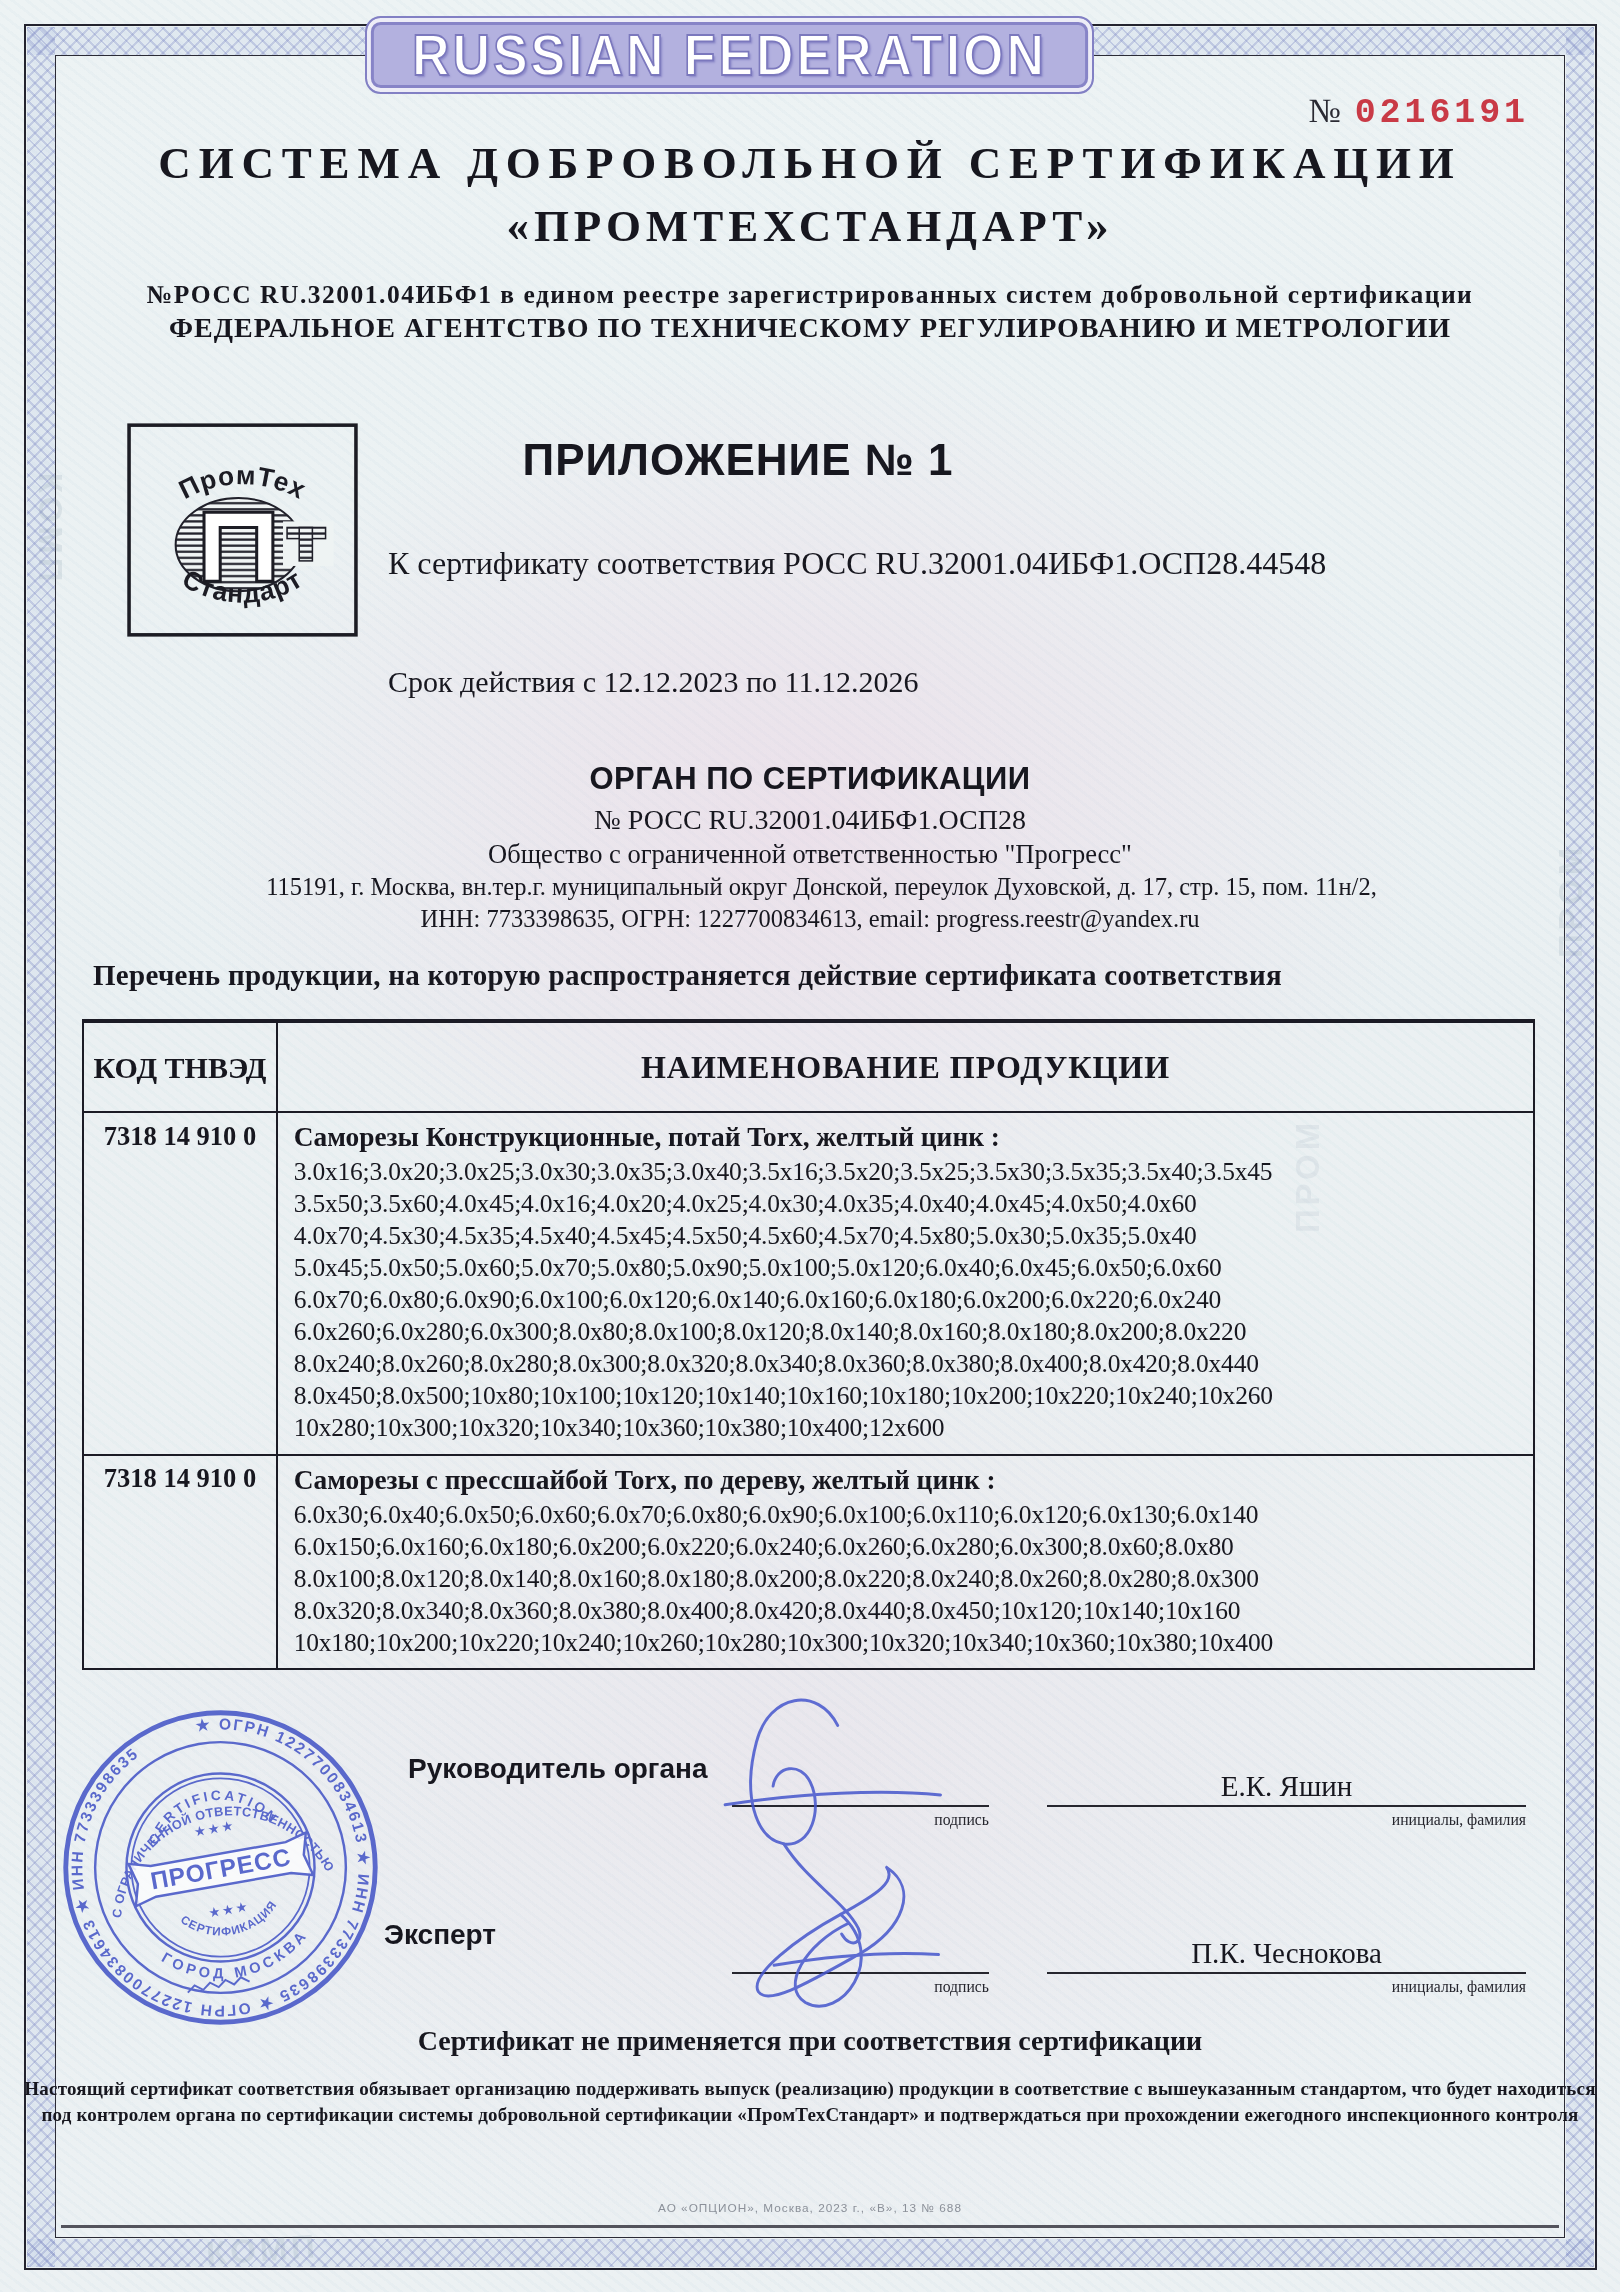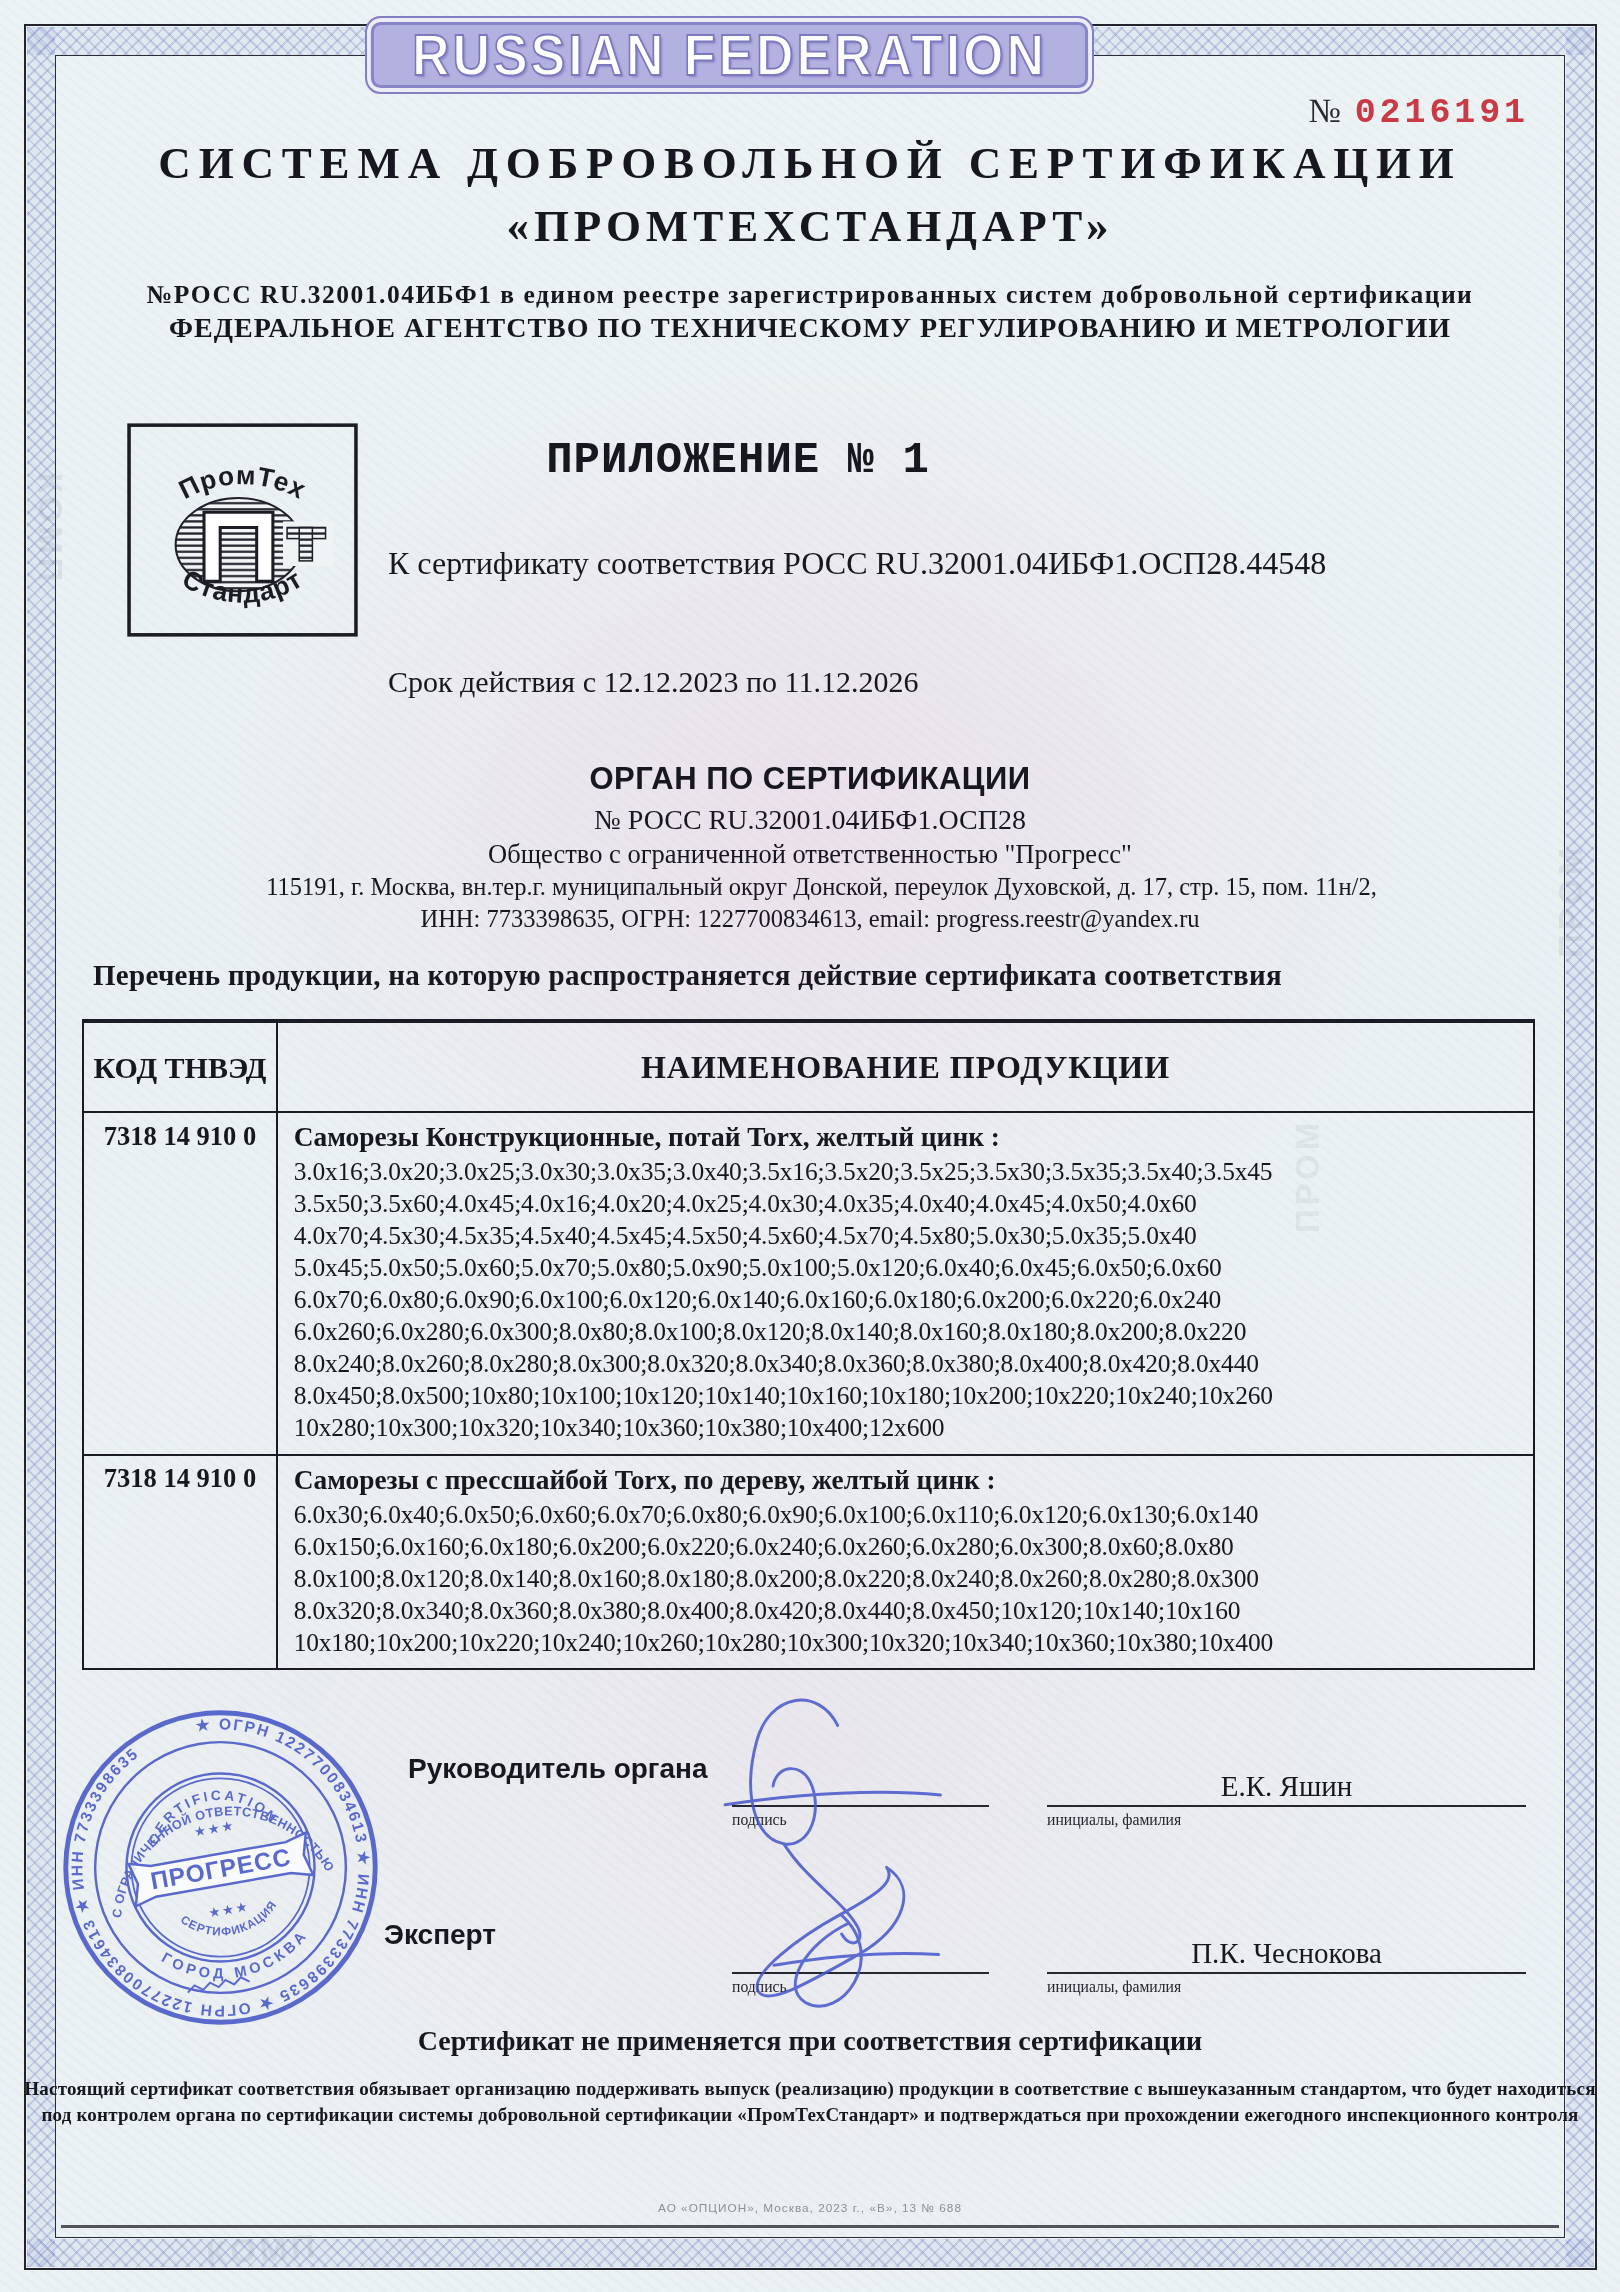--- a/index.html
+++ b/index.html
@@ -66,21 +66,21 @@
   .sys1 { top:137px; font-weight:bold; font-size:45px; letter-spacing:7.8px; }
   .sys2 { top:200px; font-weight:bold; font-size:45px; letter-spacing:4.9px; }
   .reg  { top:280px; font-weight:bold; font-size:25.5px; letter-spacing:1.5px; }
   .agency { top:312px; font-weight:bold; font-size:28px; letter-spacing:1px; }
 
   
   .logo { position:absolute; left:125px; top:421px; width:235px; height:218px; }
 
   
   .annex-title { position:absolute; left:738px; top:435px; transform:translateX(-50%);
-    font-family:Liberation Mono, monospace; font-weight:bold; font-size:44px; letter-spacing:1px; white-space:nowrap; }
+    font-family:Liberation Sans, sans-serif; font-weight:bold; font-size:44px; letter-spacing:1px; white-space:nowrap; }
   .annex-l1 { position:absolute; left:388px; top:545px; font-size:32px; }
   .annex-l2 { position:absolute; left:385px; top:600px; font-size:32px; }
   .annex-l3 { position:absolute; left:388px; top:665px; font-size:30px; }
 
   
   .org-h { top:761px; font-family:"Liberation Sans", sans-serif; font-weight:bold; font-size:31px; letter-spacing:0.5px; }
   .org-n { top:804px; font-size:28px; }
   .org-name { top:839px; font-size:26.5px; }
   .org-addr { top:873px; font-size:24.5px;padding-left:23px; }
   .org-cont { top:905px; font-size:24.5px; }
@@ -105,21 +105,21 @@
 
   
   .sig-label { position:absolute; font-family:"Liberation Sans", sans-serif; font-weight:bold; font-size:28px; }
   .head-label { left:408px; top:1753px; }
   .expert-label { left:384px; top:1919px; }
   .sig-line { position:absolute; border-bottom:2.5px solid #26262e; }
   .hl-sign { left:732px; top:1782px; width:257px; height:24.5px; }
   .hl-name { left:1047px; top:1782px; width:479px; height:24.5px; }
   .el-sign { left:732px; top:1949px; width:257px; height:24.5px; }
   .el-name { left:1047px; top:1949px; width:479px; height:24.5px; }
-  .sig-cap { position:absolute; font-size:15.7px; color:#26262e; text-align:left; }
+  .sig-cap { position:absolute; font-size:15.7px; color:#26262e; text-align:right; }
   .cap-hs { left:732px; top:1811px; width:257px; }
   .cap-hn { left:1047px; top:1811px; width:479px; }
   .cap-es { left:732px; top:1978px; width:257px; }
   .cap-en { left:1047px; top:1978px; width:479px; }
   .sig-name { position:absolute; font-size:29px; text-align:center; }
   .name-head { left:1047px; top:1770px; width:479px; }
   .name-expert { left:1047px; top:1937px; width:479px; }
 
   .stamp { position:absolute; left:55px; top:1702px; width:331px; height:331px;
     transform:rotate(-10deg); opacity:.82; }

